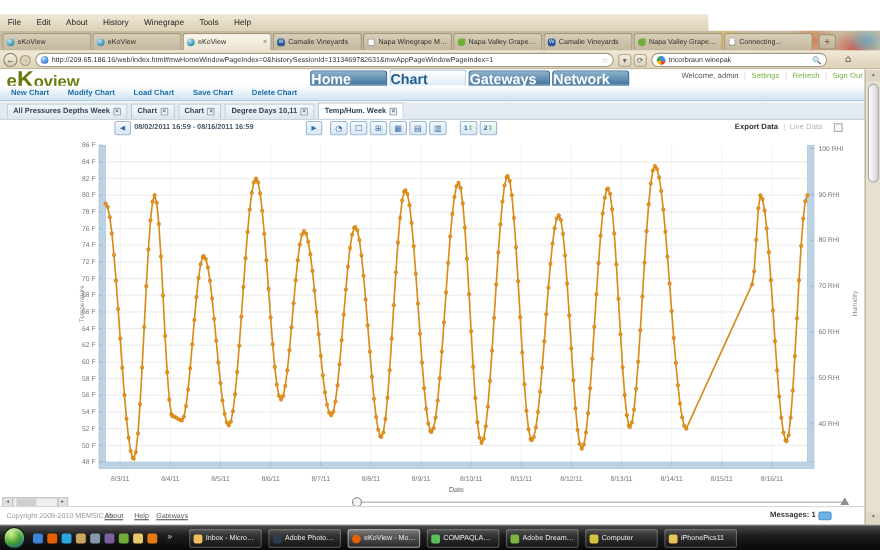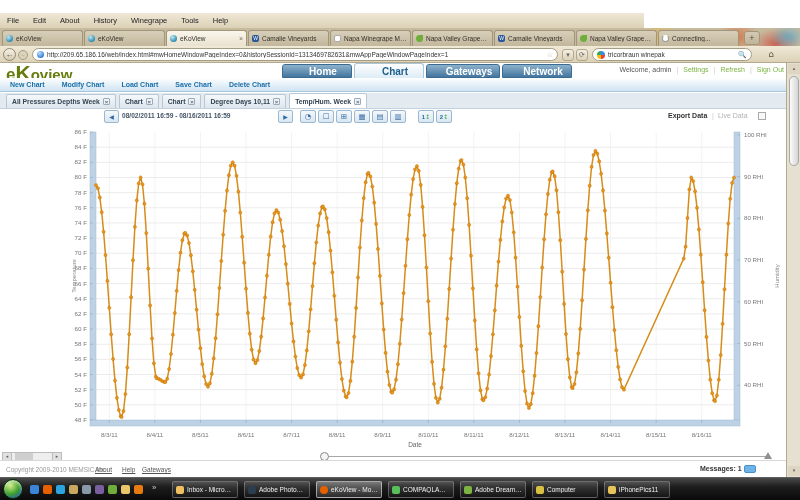--- a/index.html
+++ b/index.html
@@ -50,21 +50,21 @@
 #search-mag{font-size:7px;color:#888;}
 #home-button{left:764px;top:3px;width:14px;height:12px;font-size:9px;line-height:11px;text-align:center;color:#5d553f;}
 
 #app-header{left:0;top:63px;width:800px;height:15px;background:#fff;}
 #logo{position:absolute;left:6px;top:-2px;color:#667d0e;font-weight:bold;}
 #logo .l1{font-size:17px;} #logo .l2{font-size:21px;} #logo .l3{font-size:15px;}
 #welcome-area{position:absolute;right:16px;top:3px;display:flex;align-items:center;gap:5px;font-size:7px;}
 #welcome-text{color:#555;}
 .acct-link{color:#7cb342;}
 .acct-sep{color:#ccc;}
-.navtab{position:absolute;border-radius:3px 3px 0 0;font-size:10px;font-weight:bold;text-align:center;padding-left:12px;}
+.navtab{position:absolute;border-radius:3px 3px 0 0;font-size:13px;font-weight:bold;text-align:left;}
 .navtab.off{top:1px;height:14px;line-height:14px;color:#fff;border:1px solid #3a6b94;
   background:linear-gradient(#8db1cb,#44769f);}
 .navtab.on{top:0px;height:15px;line-height:15px;color:#1f5f8b;border:1px solid #a8c6dc;border-bottom:none;
   background:linear-gradient(#fdfeff,#ddecf6);}
 #subnav{left:0;top:78px;width:800px;height:14px;background:linear-gradient(#ffffff,#cfe3f2);
   border-bottom:1px solid #a8c6dc;display:flex;align-items:center;gap:17px;padding-left:10px;}
 .subnav-link{font-size:7px;font-weight:bold;color:#1a6fa8;}
 #charttabs{left:0;top:93px;width:800px;height:16px;background:#e3ebf1;border-bottom:1px solid #c2d1dd;
   display:flex;align-items:flex-end;gap:3px;padding-left:6px;}
 .ctab{height:14px;display:flex;align-items:center;gap:3px;padding:0 5px;border:1px solid #b7c7d3;border-bottom:none;

